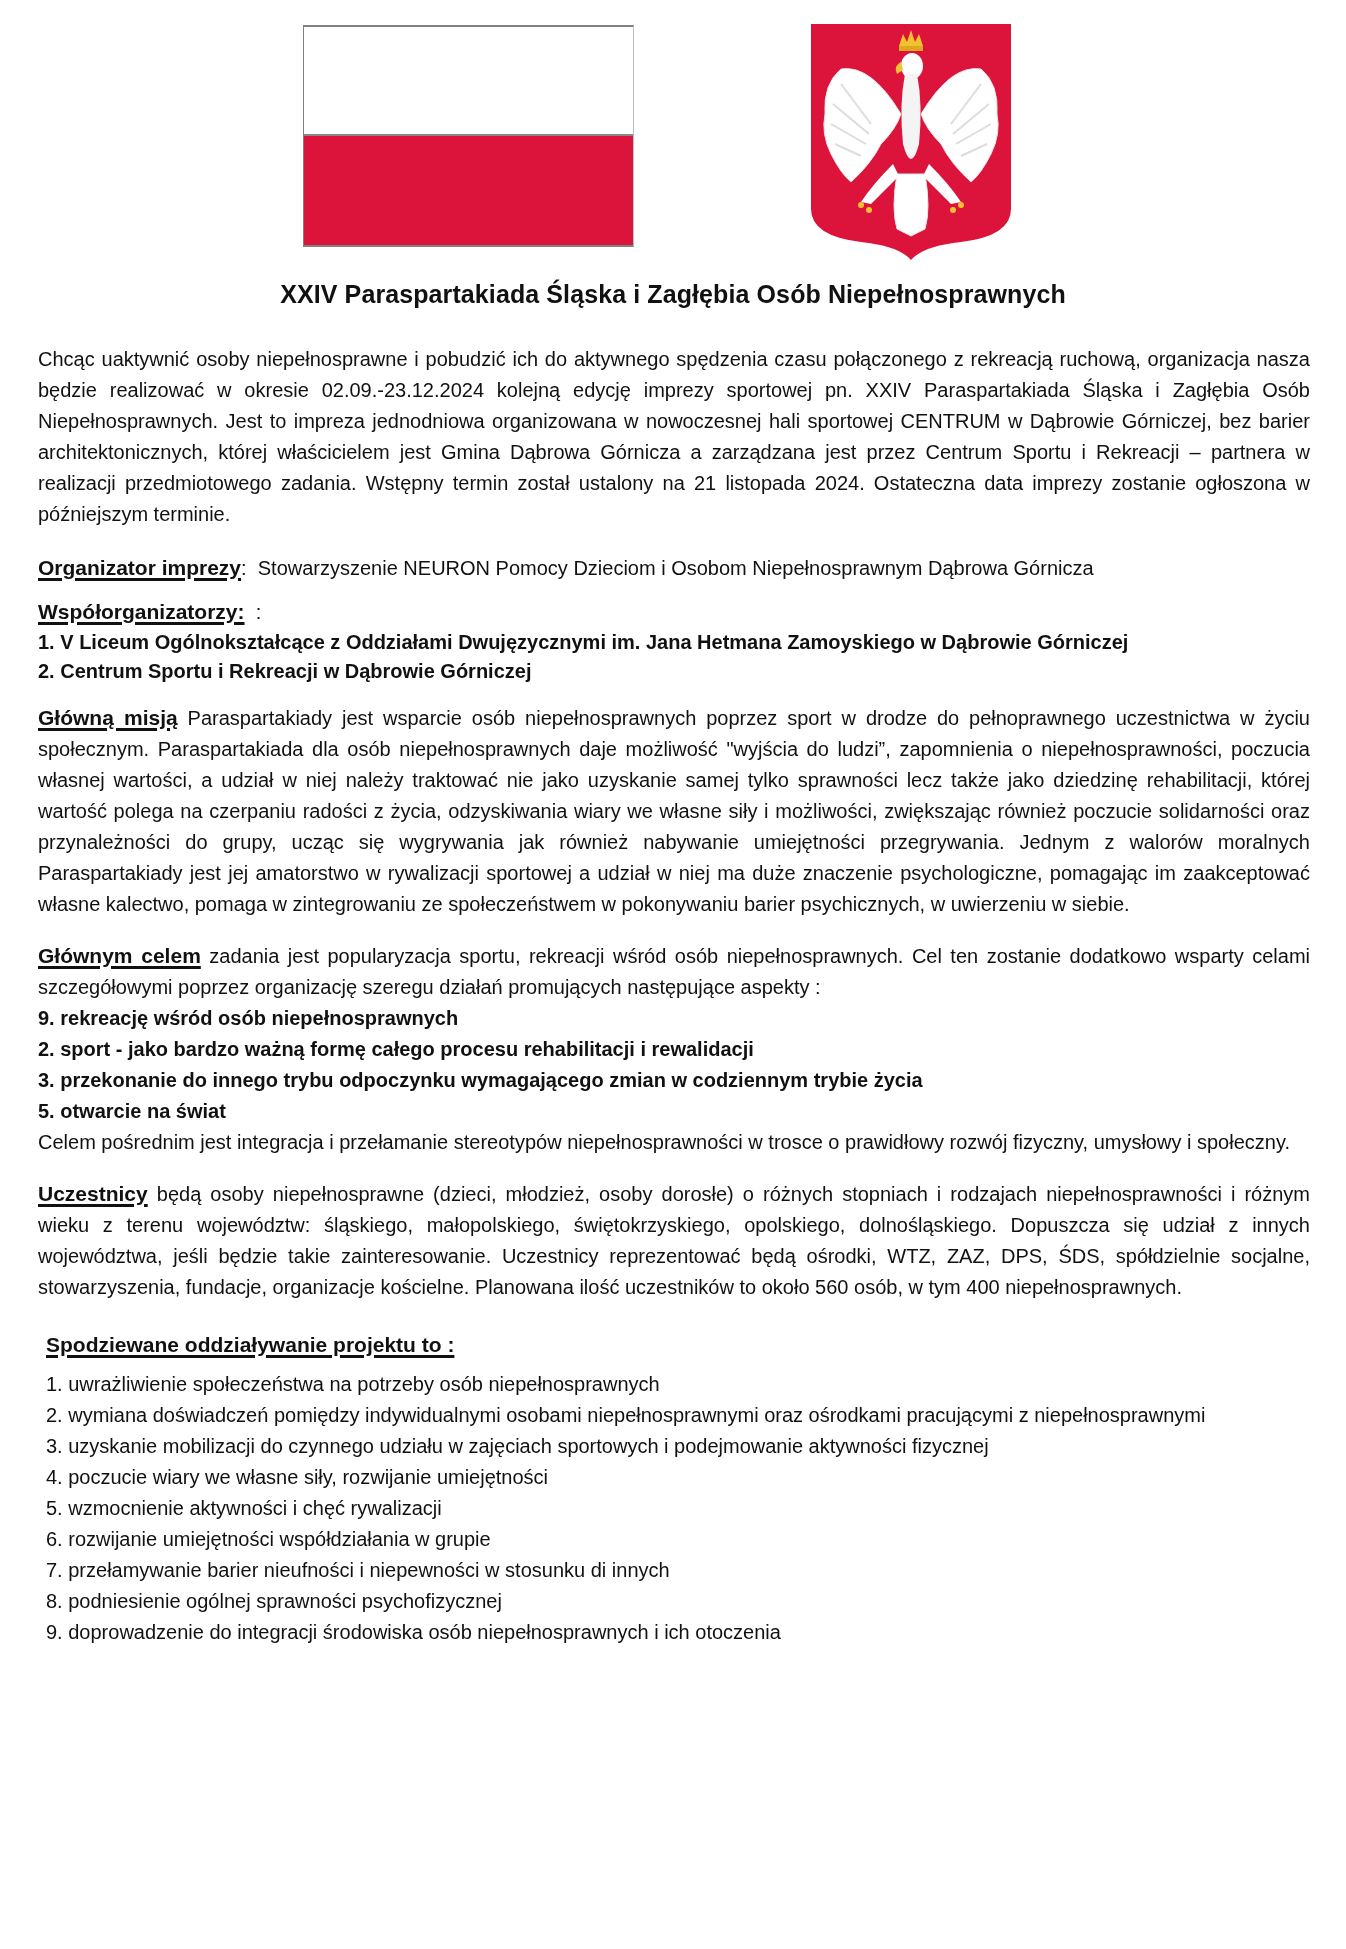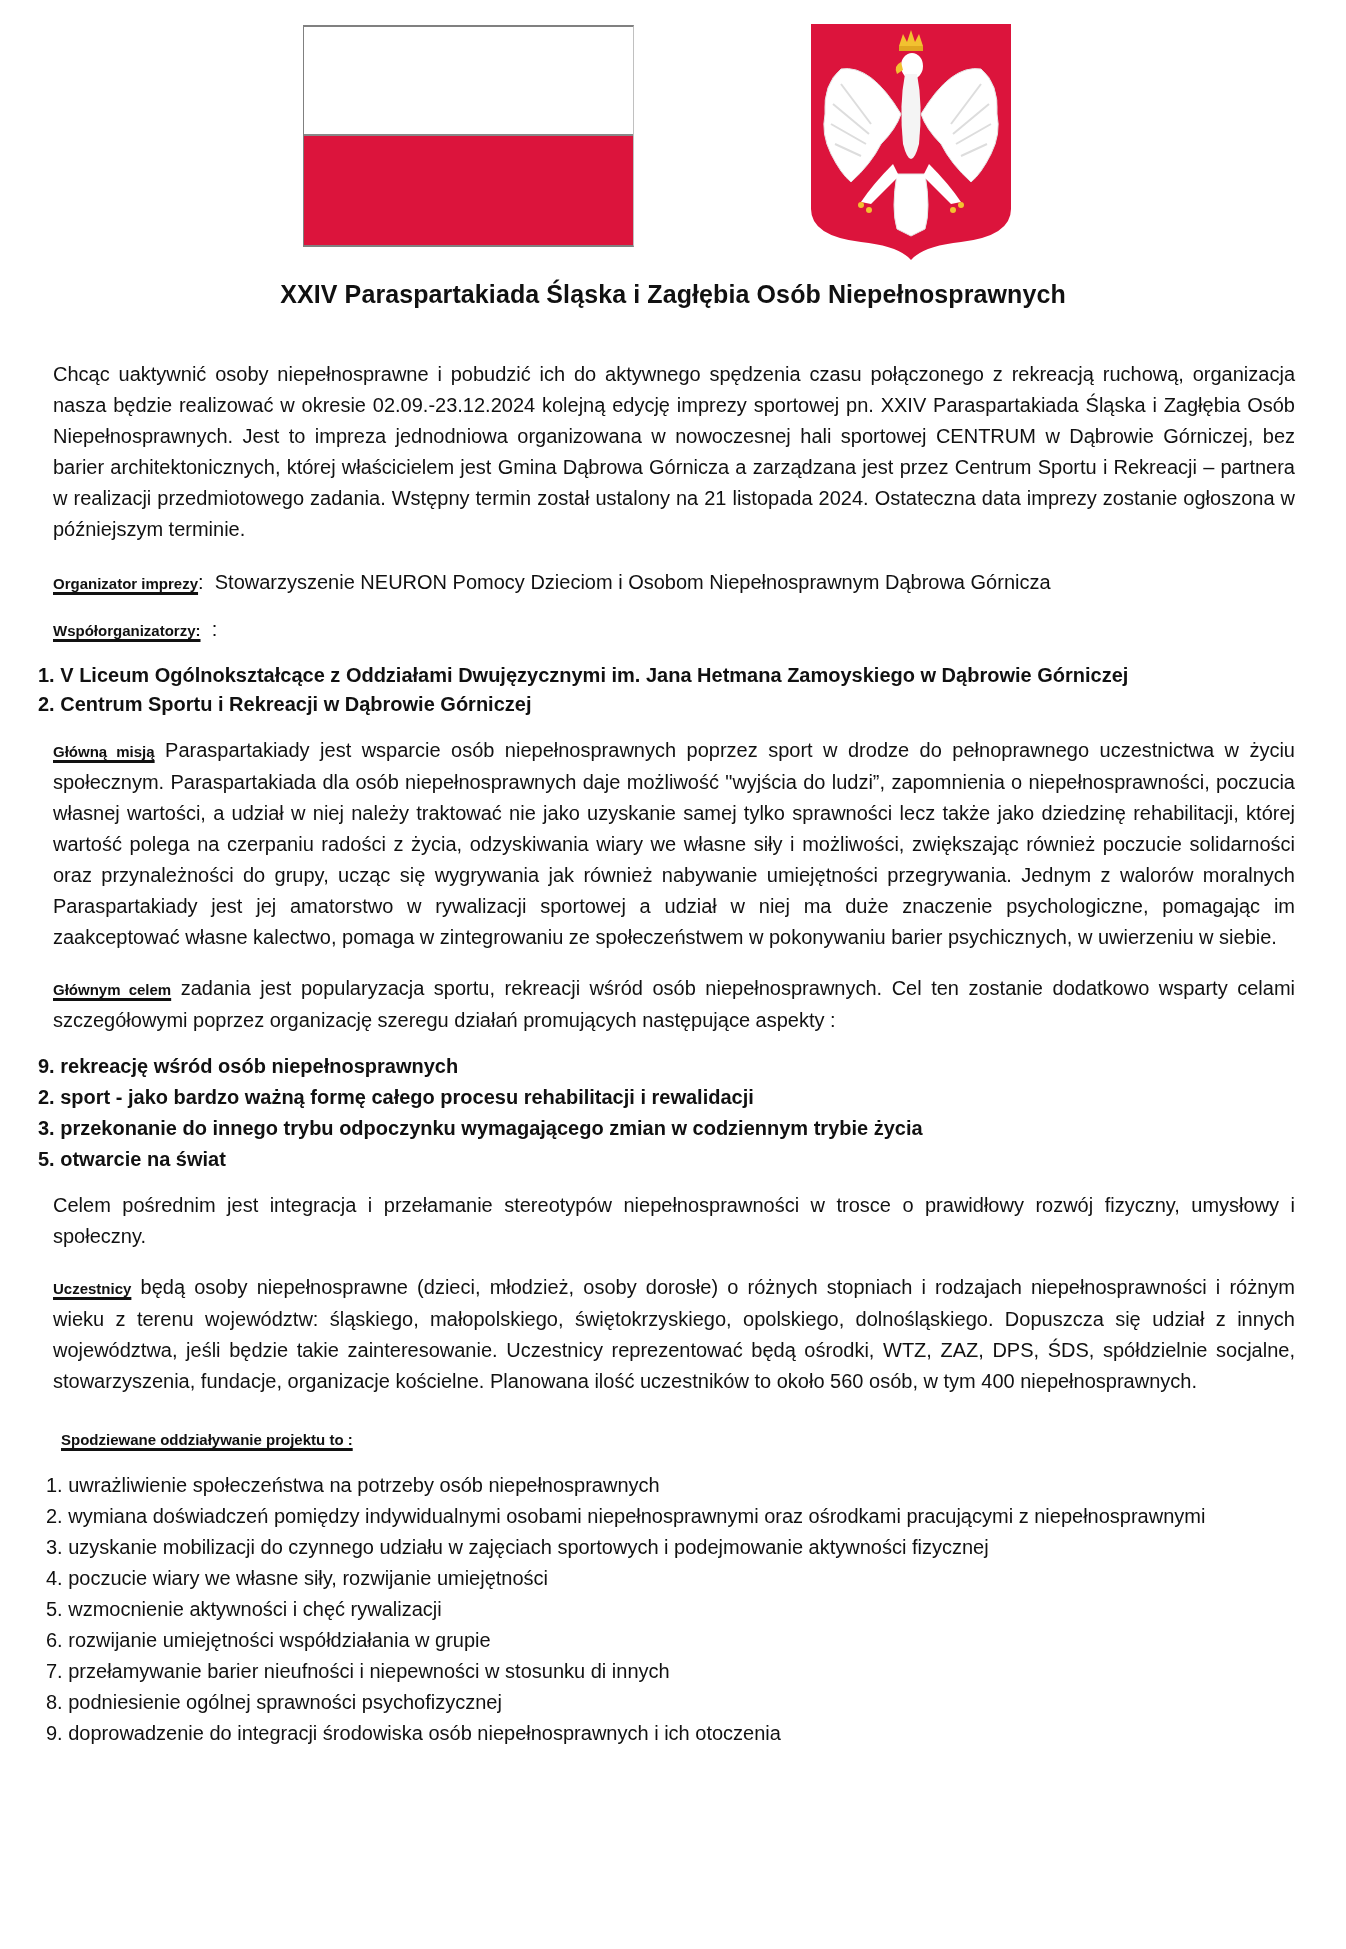--- a/index.html
+++ b/index.html
@@ -37,24 +37,24 @@
     font-size: 25px;
     letter-spacing: 0.1px;
   }
   .content {
     position: absolute;
     left: 38px; top: 344px;
     width: 1272px;
     font-size: 20px;
     line-height: 31px;
   }
-  p { margin: 15px; text-align: justify; }
+  p { margin: 0; text-align: justify; }
   .h {
     font-weight: bold;
-    font-size: 15px;
+    font-size: 21px;
     text-decoration: underline;
     text-decoration-thickness: 3px;
     text-underline-offset: 3px;
   }
   .block { margin-top: 20px; }
   ol.plain { list-style: none; margin: 0; padding: 0; }
   ol.plain li { margin: 0; font-weight: bold; }
   ol.hang { list-style: none; margin: 8px; padding: 0; }
   ol.hang li { padding-left: 26px; text-indent: -26px; }
   .org-list { margin-top: 14px; line-height: 29px; }

